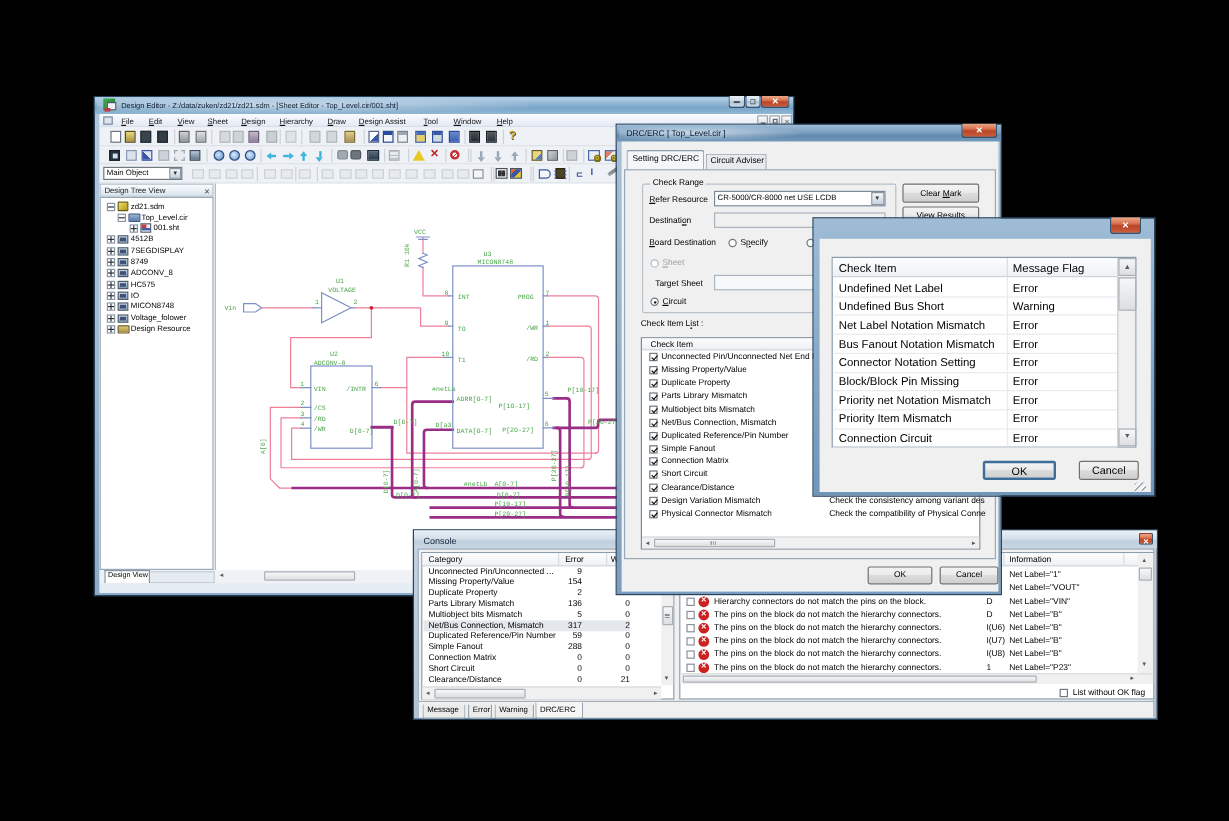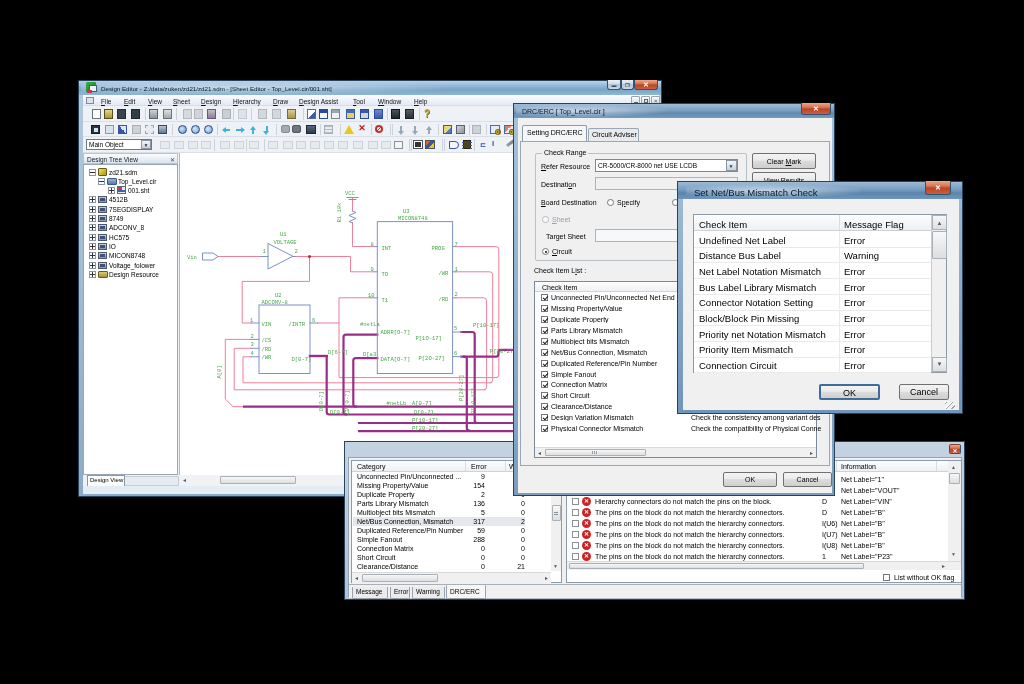--- a/index.html
+++ b/index.html
@@ -394,20 +394,23 @@
 </div>
 <div class="a" style="left:0;top:380px;width:96px;height:11px;background:#eef2f7">
 <div class="a" style="left:4px;top:0px;width:38px;height:11px;background:#fdfdfd;border:1px solid #8a98a6;border-bottom:none"></div>
 <div class="tx" style="left:7px;top:2px;font-size:6px;color:#000;">Design View</div>
 <div class="a" style="left:42px;top:1px;width:54px;height:10px;background:#e6ebf1;border:1px solid #c4ccd4;border-left:none"></div>
 </div>
 <div class="a" style="left:0;top:391px;width:576px;height:8px;background:#e4ecf4"></div>
 </div>
 </div>
 <div class="frame" style="left:344px;top:441px;width:621px;height:159px;background:linear-gradient(180deg,#c4d3e2,#afc2d6)">
+<div class="tbar" style="height:15px;background:linear-gradient(180deg,#eaf0f6 0%,#d5e0eb 45%,#bfcedd 60%,#cbd7e4 100%)">
+<div class="tx" style="left:8px;top:3.5px;font-size:7.5px;color:#15253c;">Console</div>
+</div>
 <div class="cb cbr" style="left:604px;top:2px;width:12px;height:10px;border-top:1px solid #8a4030;border-radius:2px">
       <i style="top:1.5px;font-size:6px">✕</i>
     </div>
 <div class="a" style="left:3px;top:15px;width:614px;height:140px;background:#f0f0f0;border:1px solid #93a5b5">
 <div class="a" style="left:2px;top:2px;width:211px;height:123px;background:#fff;border:1px solid #8b9cab">
 <div class="hdr" style="left:0;top:0;width:209px;height:11px">
           <i style="left:113px"></i>
           <i style="left:153px"></i>
         </div>
 <div class="tx" style="left:5px;top:2px;font-size:7px;color:#000;">Category</div>
@@ -604,49 +607,45 @@
 <div class="sbthumb" style="left:10px;top:1px;width:101px;height:7px"></div>
 <div class="a" style="left:57px;top:3px;width:6px;height:3px;background:repeating-linear-gradient(90deg,#9aa0a8 0 1px,transparent 1px 2px)"></div>
 <div class="sar" style="left:274px;top:2.5px;font-size:5px">►</div>
 </div>
 </div>
 <div class="btn" style="left:205px;top:354px;width:54px;height:15px;font-size:7px;line-height:14px">OK</div>
 <div class="btn" style="left:265px;top:354px;width:49px;height:15px;font-size:7px;line-height:14px">Cancel</div>
 </div>
 </div>
 <div class="frame" style="left:677px;top:181px;width:286px;height:233px;background:linear-gradient(180deg,#9fbcd6,#6f95b8)">
-<div class="tbar" style="height:17px;background:linear-gradient(180deg,#9dbad6 0%,#769cc0 45%,#5a85ad 65%,#7097ba 100%)">
-<div class="a" style="left:8px;top:2px;width:175px;height:14px;background:radial-gradient(ellipse at 45% 50%,rgba(255,255,255,.6),rgba(255,255,255,0) 75%)"></div>
-<div class="tx" style="left:16px;top:4.5px;font-size:9.5px;color:#0a1830;">Set Net/Bus Mismatch Check</div>
-</div>
 <div class="cb cbr" style="left:247px;top:-1px;width:26px;height:14px">
       <i style="top:3px;font-size:7px">✕</i>
     </div>
 <div class="a" style="left:5px;top:17px;width:276px;height:211px;background:#f0f0f0">
 <div class="a" style="left:10px;top:15px;width:254px;height:159px;background:#fff;border:1px solid #8a9aa8">
 <div class="hdr" style="left:0;top:0;width:237px;height:16px">
           <i style="left:145px"></i>
         </div>
 <div class="tx" style="left:5px;top:4px;font-size:9.5px;color:#000;">Check Item</div>
 <div class="tx" style="left:150px;top:4px;font-size:9.5px;color:#000;">Message Flag</div>
 <div class="a" style="left:0;top:31.7px;width:237px;height:1px;background:#e8eaee"></div>
 <div class="a" style="left:145px;top:16px;width:1px;height:15.7px;background:#e8eaee"></div>
 <div class="tx" style="left:5px;top:19.5px;font-size:9.5px;color:#000;">Undefined Net Label</div>
 <div class="tx" style="left:150px;top:19.5px;font-size:9.5px;color:#000;">Error</div>
 <div class="a" style="left:0;top:47.4px;width:237px;height:1px;background:#e8eaee"></div>
 <div class="a" style="left:145px;top:31.7px;width:1px;height:15.7px;background:#e8eaee"></div>
-<div class="tx" style="left:5px;top:35.2px;font-size:9.5px;color:#000;">Distance Bus Label</div>
+<div class="tx" style="left:5px;top:35.2px;font-size:9.5px;color:#000;">Undefined Bus Short</div>
 <div class="tx" style="left:150px;top:35.2px;font-size:9.5px;color:#000;">Warning</div>
 <div class="a" style="left:0;top:63.099999999999994px;width:237px;height:1px;background:#e8eaee"></div>
 <div class="a" style="left:145px;top:47.4px;width:1px;height:15.7px;background:#e8eaee"></div>
 <div class="tx" style="left:5px;top:50.9px;font-size:9.5px;color:#000;">Net Label Notation Mismatch</div>
 <div class="tx" style="left:150px;top:50.9px;font-size:9.5px;color:#000;">Error</div>
 <div class="a" style="left:0;top:78.8px;width:237px;height:1px;background:#e8eaee"></div>
 <div class="a" style="left:145px;top:63.099999999999994px;width:1px;height:15.7px;background:#e8eaee"></div>
-<div class="tx" style="left:5px;top:66.6px;font-size:9.5px;color:#000;">Bus Label Library Mismatch</div>
+<div class="tx" style="left:5px;top:66.6px;font-size:9.5px;color:#000;">Bus Fanout Notation Mismatch</div>
 <div class="tx" style="left:150px;top:66.6px;font-size:9.5px;color:#000;">Error</div>
 <div class="a" style="left:0;top:94.5px;width:237px;height:1px;background:#e8eaee"></div>
 <div class="a" style="left:145px;top:78.8px;width:1px;height:15.7px;background:#e8eaee"></div>
 <div class="tx" style="left:5px;top:82.3px;font-size:9.5px;color:#000;">Connector Notation Setting</div>
 <div class="tx" style="left:150px;top:82.3px;font-size:9.5px;color:#000;">Error</div>
 <div class="a" style="left:0;top:110.2px;width:237px;height:1px;background:#e8eaee"></div>
 <div class="a" style="left:145px;top:94.5px;width:1px;height:15.7px;background:#e8eaee"></div>
 <div class="tx" style="left:5px;top:98.0px;font-size:9.5px;color:#000;">Block/Block Pin Missing</div>
 <div class="tx" style="left:150px;top:98.0px;font-size:9.5px;color:#000;">Error</div>
 <div class="a" style="left:0;top:125.9px;width:237px;height:1px;background:#e8eaee"></div>

